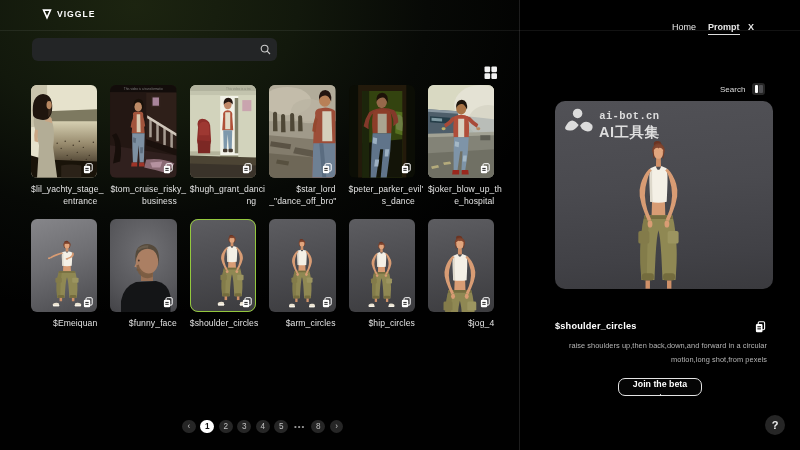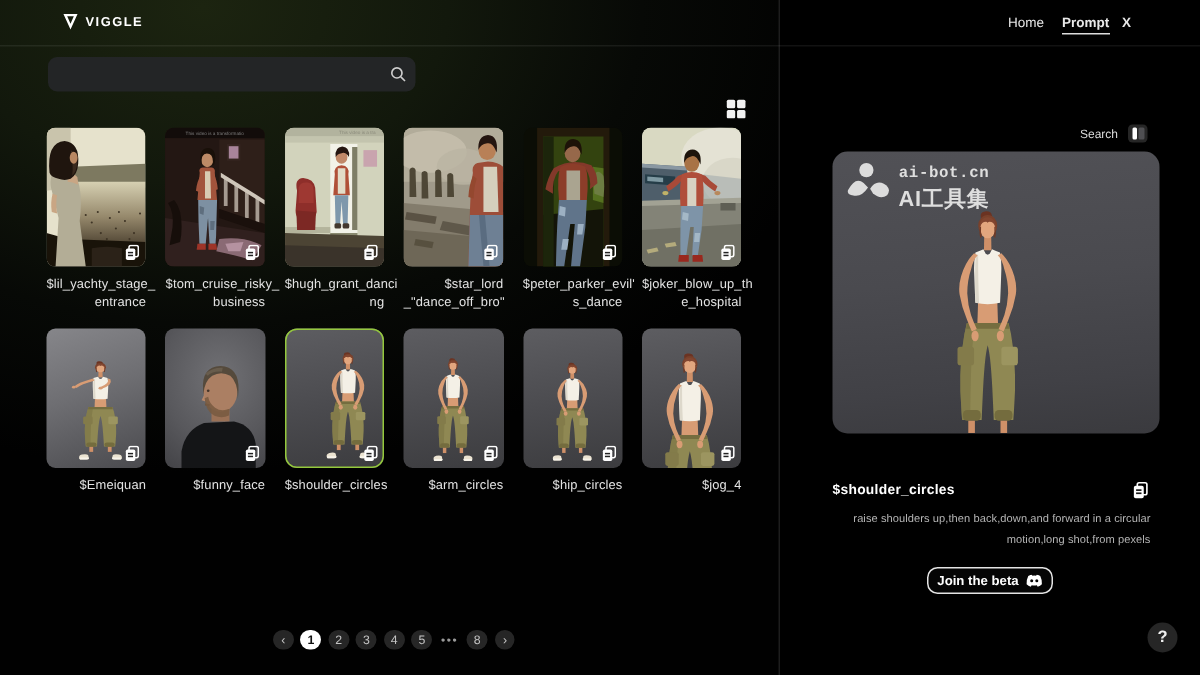--- a/index.html
+++ b/index.html
@@ -5,21 +5,21 @@
 * { margin:0; padding:0; box-sizing:border-box; }
 html,body { width:800px; height:450px; overflow:hidden; background:#000; font-family:"Liberation Sans", sans-serif; }
 #stage { position:relative; width:800px; height:450px; background:#000;text-align:right; }
 #leftbg { position:absolute; left:0; top:0; width:520px; height:450px;
   background: radial-gradient(ellipse 430px 310px at 135px 5px, #1c2410 0%, #12180c 38%, #070906 68%, #010101 100%);
   border-right:1px solid #1d1d1d; }
 
 #nav { position:absolute; left:0; top:0; width:800px; height:31px; border-bottom:1px solid rgba(255,255,255,0.07); }
 #logo { position:absolute; left:42px; top:8px; height:12px; display:flex; align-items:center; }
 #logotext { color:#fff; font-weight:bold; font-size:8.6px; letter-spacing:1px; margin-left:5px; }
-.navlink { position:absolute; top:10px; font-size:9px; color:#e8e8e8; }
+.navlink { position:absolute; top:22px; font-size:9px; color:#e8e8e8; }
 
 #search { position:absolute; left:32px; top:38px; width:245px; height:23px; background:#232526; border-radius:6px; }
 #search span { position:absolute; left:11px; top:6px; font-size:9.5px; color:#d8d8d8;margin-top:45px; }
 #gridicon { position:absolute; left:484px; top:65.5px; width:13.5px; height:13.5px; }
 
 .row { position:absolute; left:31px; display:flex; gap:13px; }
 .cell { width:66.4px; }
 .thumb { position:relative; width:66.4px; border-radius:6px; overflow:hidden; }
 .r1 .thumb { height:92.5px; }
 .r2 .thumb { height:93px; }
@@ -42,21 +42,21 @@
 #toggle .b { position:absolute; right:2.5px; top:2px; width:3.8px; height:8px; border-radius:1px; background:#4f4f52; }
 #card { position:absolute; left:555px; top:101px; width:218px; height:188px; border-radius:10px; overflow:hidden;
   background:linear-gradient(175deg,#515156 0%,#4a4a4f 45%,#414146 80%,#3a3a3e 100%); }
 #wm { position:absolute; left:9px; top:7px; display:flex; align-items:flex-start; }
 #wmtext { margin-left:5px; }
 #wm .l1 { color:#dedede; font-weight:bold; font-size:10.5px; letter-spacing:0.4px; font-family:"Liberation Mono",monospace; margin-top:2px; }
 #wm .l2 { color:#dedede; font-weight:bold; font-size:14.5px; letter-spacing:0.5px; margin-top:1px; }
 #title { position:absolute; left:555px; top:321px; font-size:9.2px; font-weight:bold; color:#fff; letter-spacing:0.2px; }
 #copy2 { position:absolute; left:755px; top:320.5px; width:10.5px; height:12px; }
 #desc { position:absolute; left:555px; top:339px; width:212px; font-size:7.4px; color:#b5b5b5; line-height:13.8px; letter-spacing:0.05px; }
-#beta { position:absolute; left:618px; top:378px; width:84px; height:18px; border:1px solid #e4e4e4; border-radius:7px; background:#050505; color:#fff; display:flex; align-items:center; justify-content:center; font-size:8.8px; font-weight:bold; gap:5px; }
+#beta { position:absolute; left:618px; top:378px; width:84px; height:18px; border:1px solid #e4e4e4; border-radius:7px; background:#050505; color:#fff; display:flex; align-items:center; justify-content:center; font-size:8.8px; font-weight:bold; gap:5px;flex-direction:column; }
 #help { position:absolute; left:765px; top:415px; width:20px; height:20px; border-radius:50%; background:#262626; color:#efefef; font-size:11px; font-weight:bold; display:flex; align-items:center; justify-content:center; }
 </style>
 </head>
 <body>
 <div id="stage">
   <div id="leftbg"></div>
   <svg width="0" height="0" style="position:absolute;">
    <defs>
     <g id="wbase">
      <path d="M25.5 6 Q24 1.5 28 1 Q32.5 0.5 33 4 L33.5 8 L26 9 Z" fill="#6b3322"></path>

